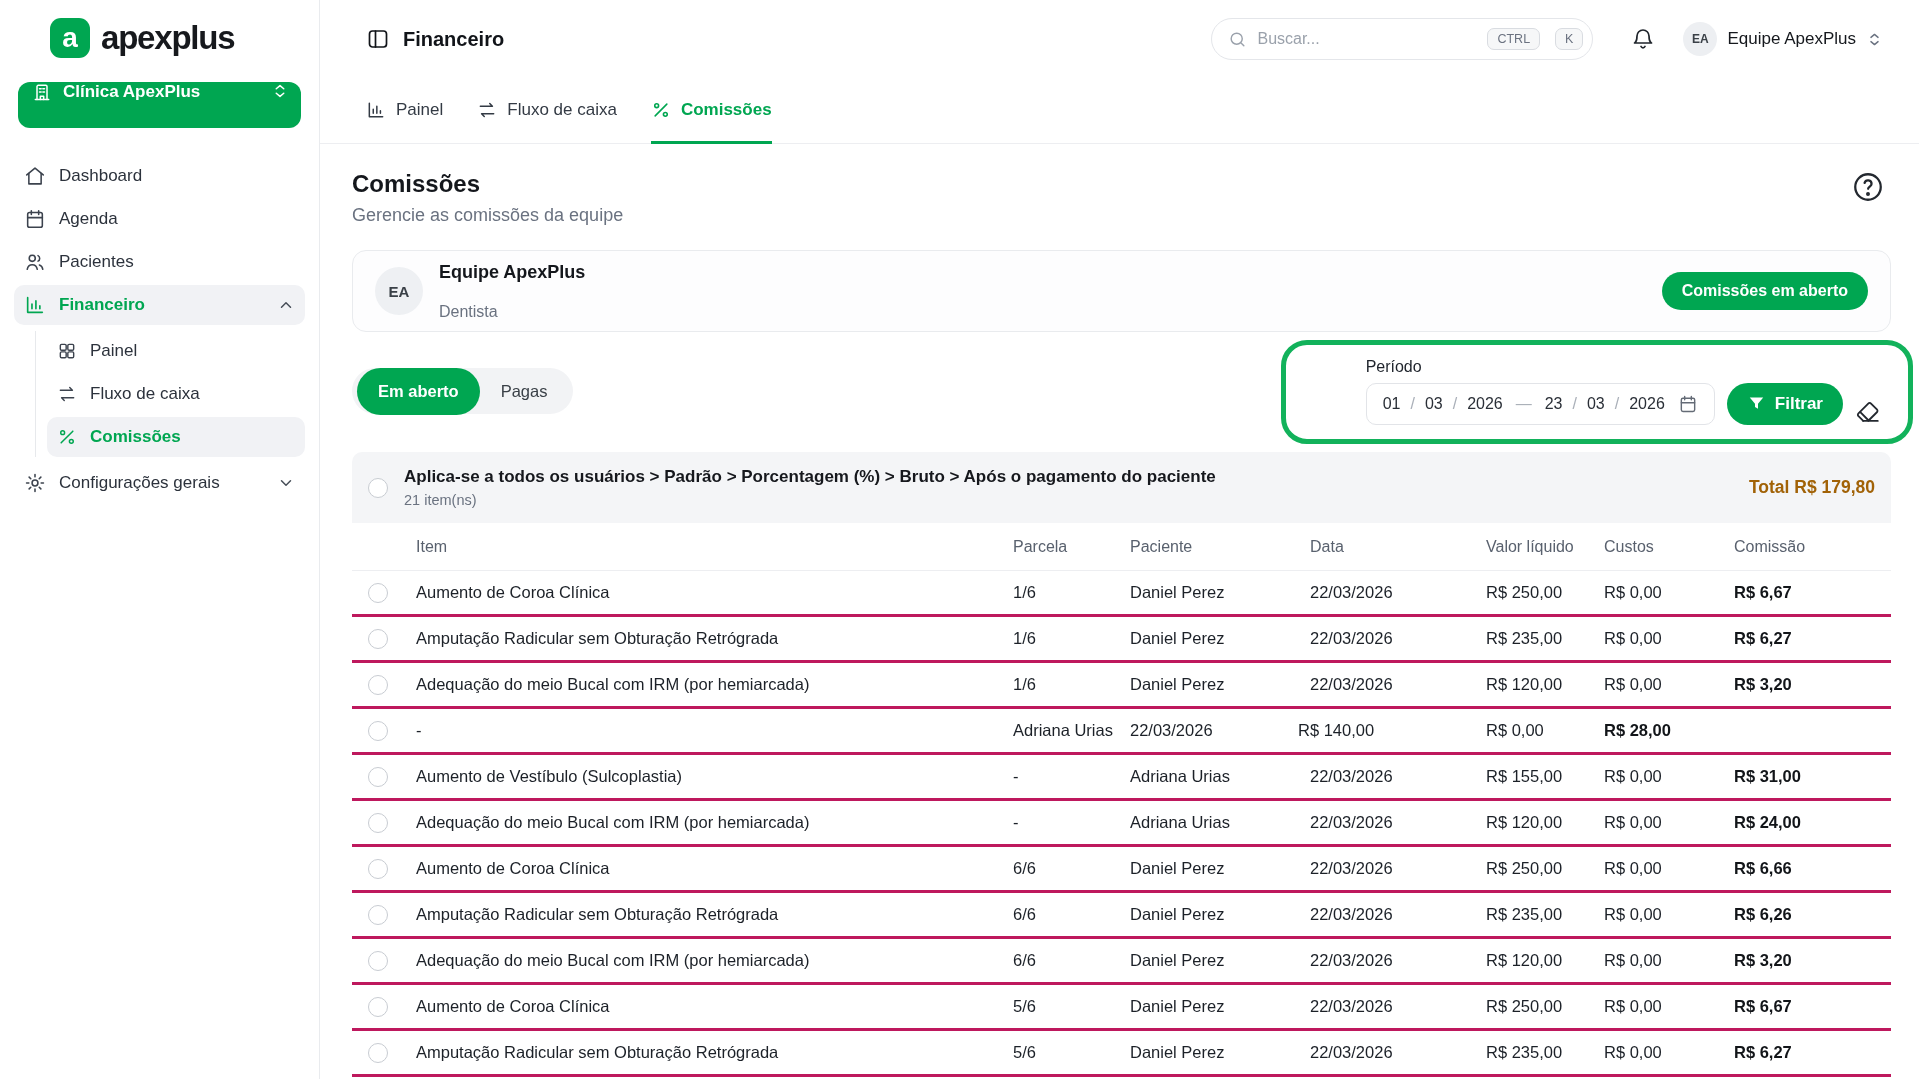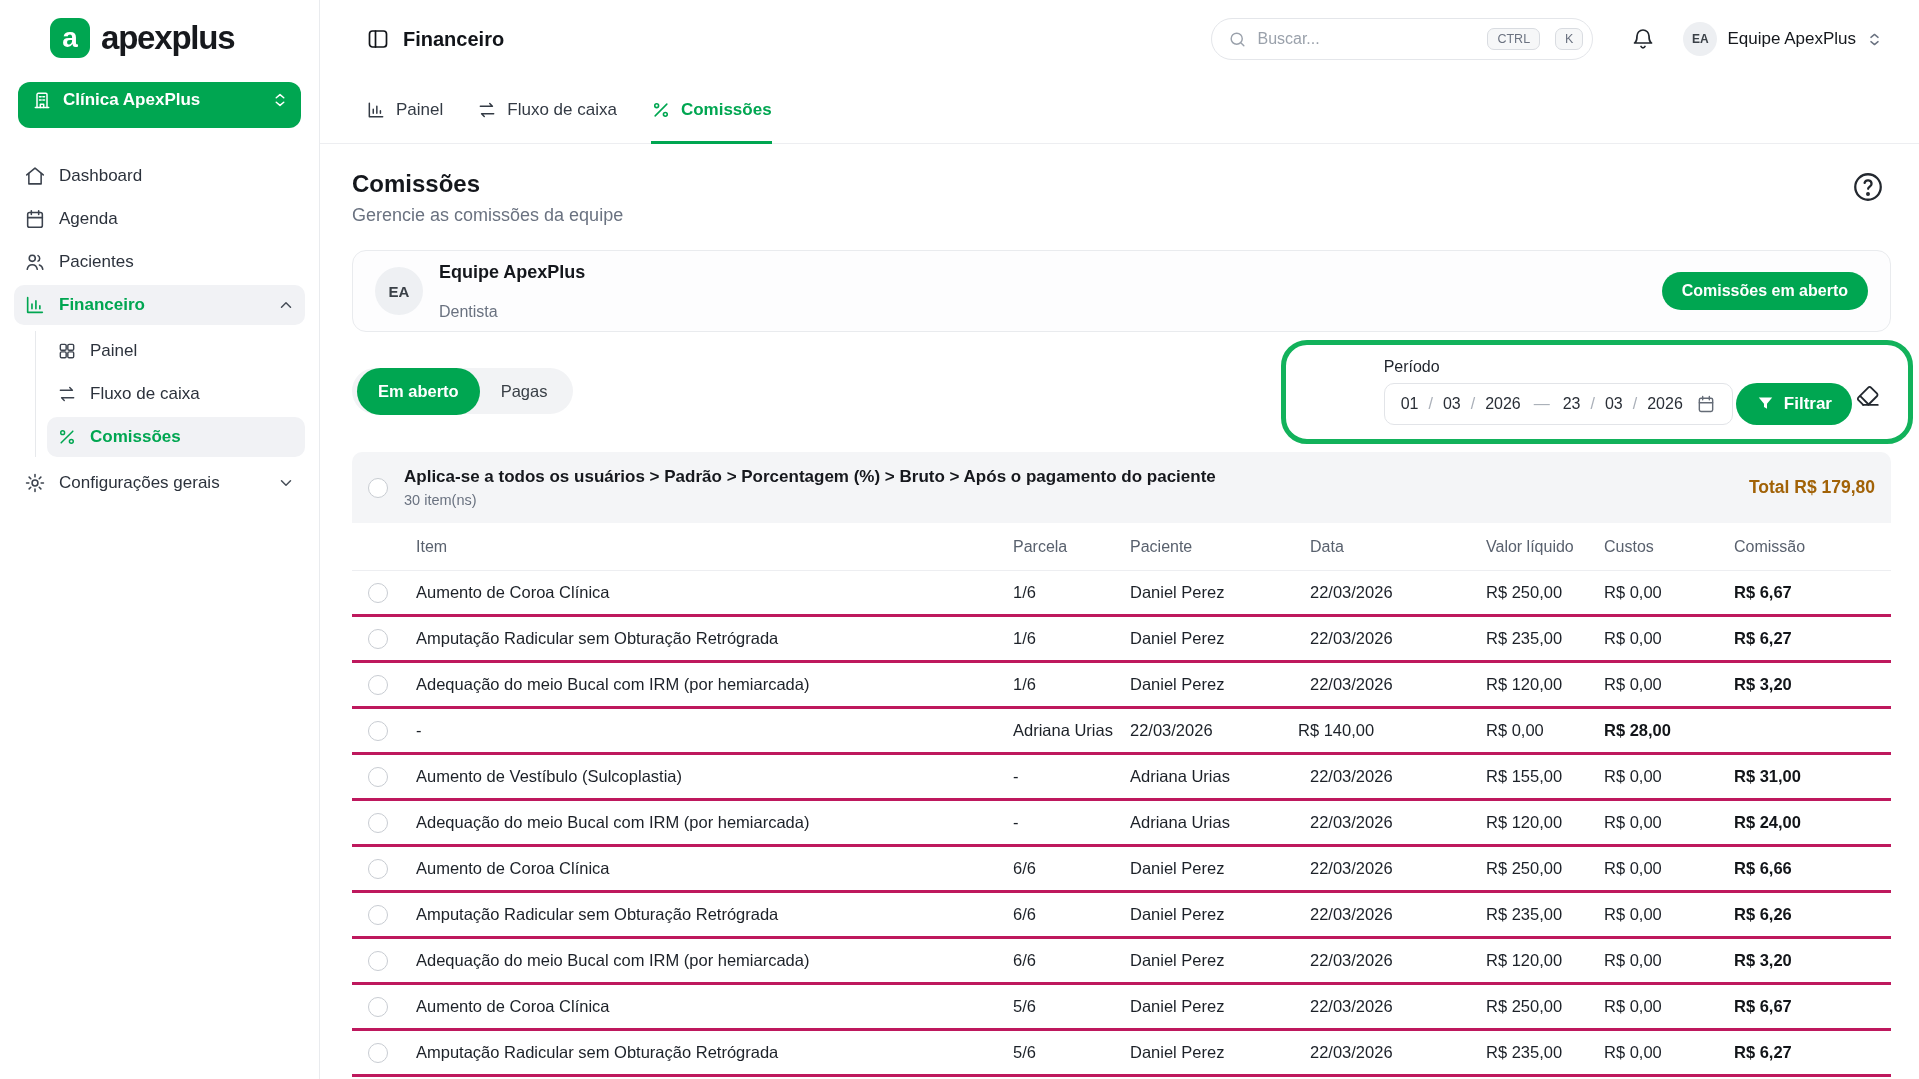--- a/index.html
+++ b/index.html
@@ -16,21 +16,21 @@
   svg{display:block;flex-shrink:0}
   button{font-family:inherit}
 
   .app{display:flex;width:1919px;height:1079px}
 
   
   .sidebar{width:320px;flex-shrink:0;border-right:1px solid var(--line);display:flex;flex-direction:column}
   .logo-row{display:flex;align-items:center;gap:11px;padding:18px 0 12px 50px}
   .logo-mark{width:40px;height:40px;border-radius:11px;background:var(--green);color:#fff;display:flex;align-items:center;justify-content:center;font-weight:700;font-size:28px}
   .logo-text{font-size:33px;font-weight:700;letter-spacing:-1.2px;color:#17191D}
-  .clinic-btn{margin:12px 18px 0;height:46px;background:var(--green);border:none;border-radius:12px;color:#fff;display:flex;align-items:center;gap:11px;padding:0 12px 10px 14px;font-size:17px;font-weight:600;cursor:pointer}
+  .clinic-btn{margin:12px 18px 0;height:46px;background:var(--green);border:none;border-radius:12px;color:#fff;display:flex;align-items:flex-start;gap:11px;padding:0 12px 10px 14px;font-size:17px;font-weight:600;cursor:pointer}
   .clinic-btn .grow{flex:1}
   .nav{margin-top:28px;padding:0 14px;display:flex;flex-direction:column;gap:3px}
   .nav-item{display:flex;align-items:center;gap:13px;height:40px;padding:0 10px;border-radius:10px;font-size:17px;color:var(--ink2);cursor:pointer;background:transparent;border:none;text-align:left}
   .nav-item svg{color:#3C434E}
   .nav-item .grow{flex:1}
   .nav-item.active{background:#F1F2F5;color:var(--green);font-weight:600}
   .nav-item.active svg.mainicon{color:var(--green)}
   .nav-item .chev{color:#474E58}
   .subnav{margin:3px 0 3px 21px;padding-left:11px;border-left:1px solid #E7E9EC;display:flex;flex-direction:column;gap:3px}
   .subnav .nav-item{height:40px;font-size:17px}
@@ -67,21 +67,21 @@
   .member-name{font-size:18px;font-weight:600;color:#14171C}
   .member-role{font-size:16px;color:var(--gray);margin-top:20px}
   .badge{margin-left:auto;background:var(--green);color:#fff;font-size:16px;font-weight:600;height:38px;display:flex;align-items:center;padding:0 20px;border-radius:999px}
 
   .filter-row{margin-top:24px;height:70px;display:flex;align-items:center;position:relative}
   .segmented{display:flex;align-items:center;background:#F2F3F5;border-radius:999px;padding:5px;height:46px}
   .seg-btn{height:47px;border:none;border-radius:999px;background:transparent;padding:0 21px;font-size:16.5px;color:#3A4047;cursor:pointer}
   .seg-btn.active{background:var(--green);color:#fff;font-weight:600}
   .period-cluster{margin-left:auto;display:flex;flex-direction:column;gap:7px;padding-right:10px}
   .period-label{font-size:16px;color:#1E232B}
-  .period-controls{display:flex;align-items:flex-start;gap:3px}
+  .period-controls{display:flex;align-items:flex-end;gap:12px}
   .date-range{display:flex;align-items:center;gap:13px;height:42px;border:1px solid #E2E4E8;border-radius:10px;background:#fff;padding:0 16px;font-size:16px;color:#2A2F37;cursor:pointer}
   .date-group{display:flex;align-items:center;gap:10px}
   .slash,.range-sep{color:#A9AFB8}
   .date-range .cal{color:#646B76}
   .filter-btn{height:42px;border:none;border-radius:999px;background:var(--green);color:#fff;font-size:17px;font-weight:600;display:flex;align-items:center;gap:9px;padding:0 20px;cursor:pointer}
   .eraser-btn{background:none;border:none;color:#23282F;cursor:pointer}
   .annotation{position:absolute;top:-16px;right:-22px;width:632px;height:104px;border:5px solid var(--annot);border-radius:26px;pointer-events:none}
 
   
   .table{margin-top:26px}
@@ -331,21 +331,21 @@
 
         <div class="annotation"></div>
       </div>
 
       <div class="table">
 
         <div class="group-header">
           <span class="check"></span>
           <div class="group-lines">
             <div class="group-title">Aplica-se a todos os usuários &gt; Padrão &gt; Porcentagem (%) &gt; Bruto &gt; Após o pagamento do paciente</div>
-            <div class="group-count">30 item(ns)</div>
+            <div class="group-count">21 item(ns)</div>
           </div>
           <div class="group-total">Total R$ 179,80</div>
         </div>
 
         <div class="trow thead">
           <div></div>
           <div class="cell">Item</div>
           <div class="cell">Parcela</div>
           <div class="cell">Paciente</div>
           <div class="cell">Data</div>

